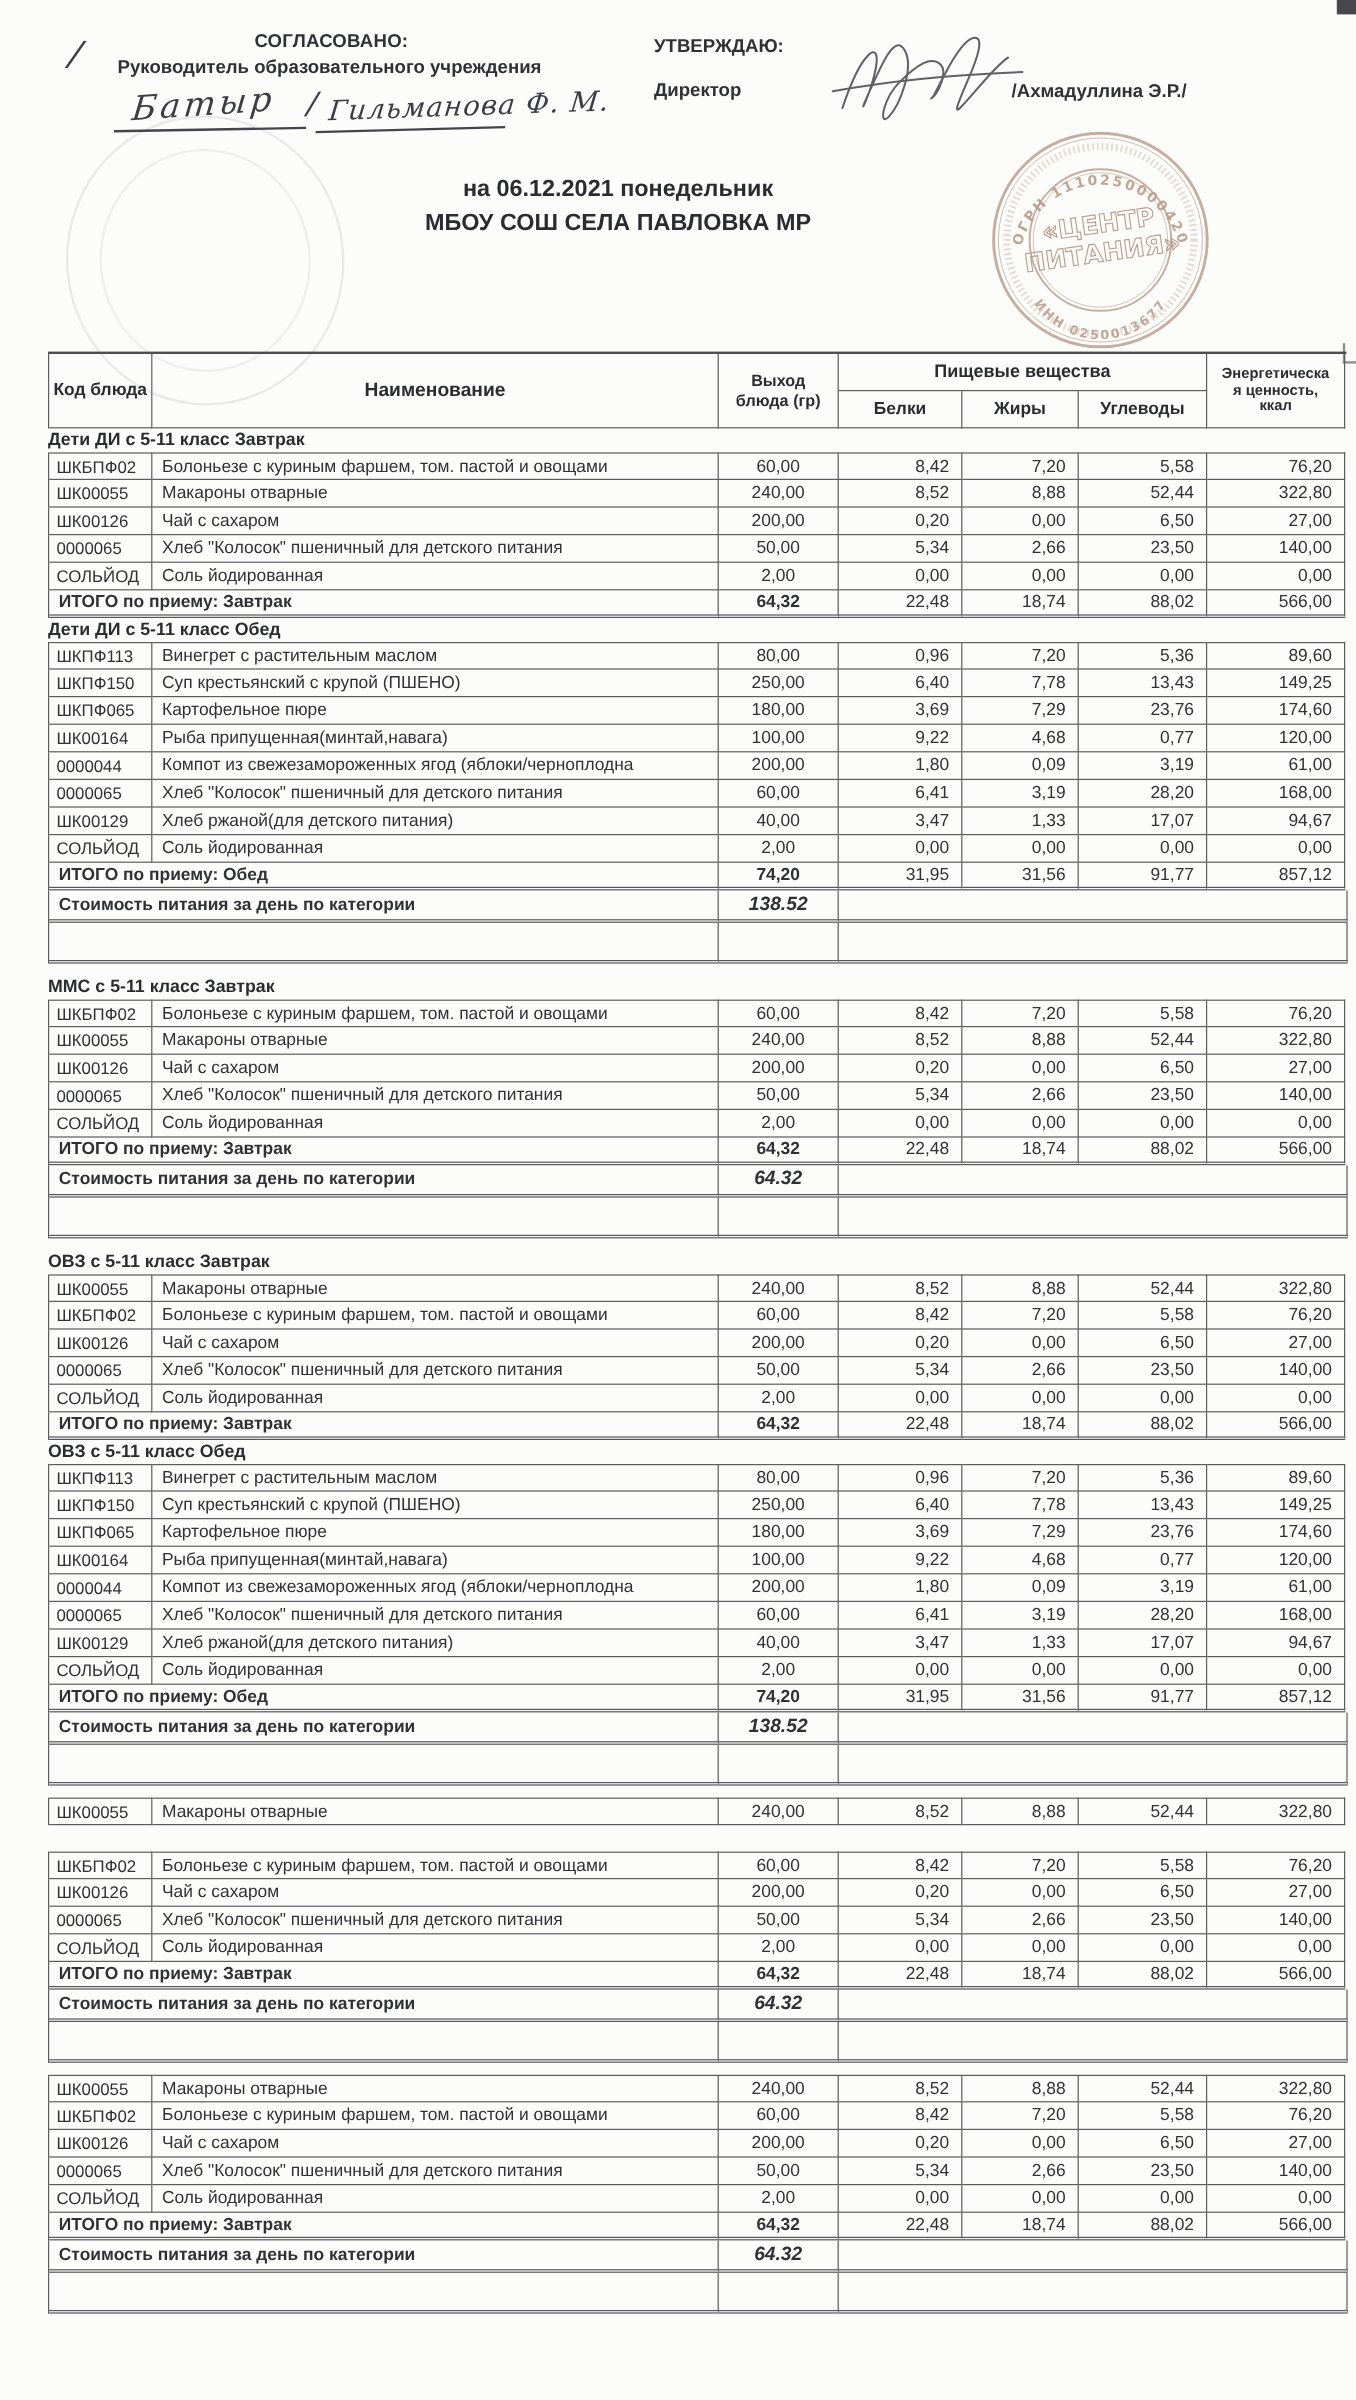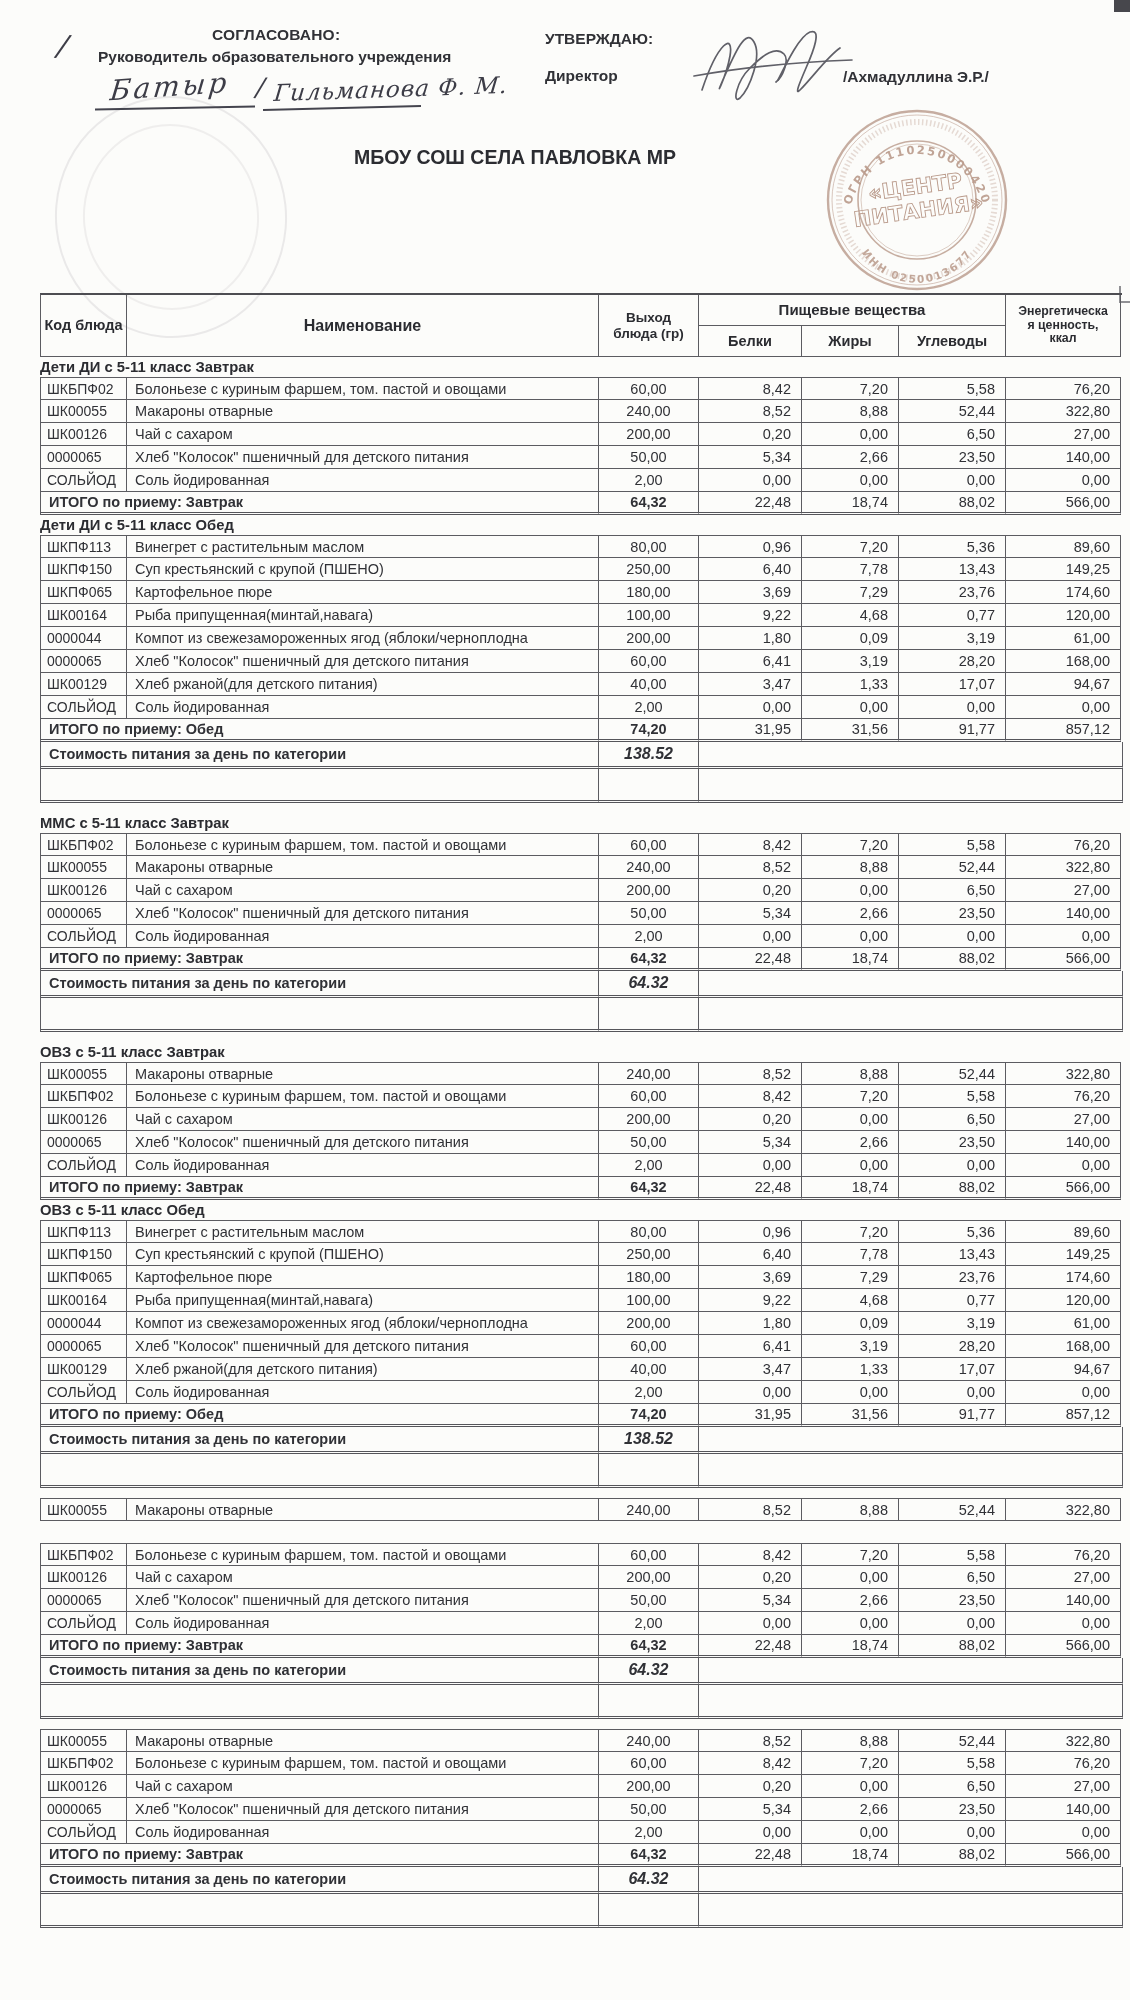--- a/index.html
+++ b/index.html
@@ -99,20 +99,21 @@
   <svg class="abs dir-sign" width="170" height="92" viewBox="0 0 170 92">
     <g fill="none" stroke="#45454f" stroke-width="1.7" opacity="0.85" stroke-linecap="round">
       <path d="M14 70 C 30 22, 46 12, 42 36 C 38 58, 26 80, 34 62 C 48 30, 58 8, 66 22 C 74 36, 62 68, 52 78 C 44 85, 48 62, 62 48 C 76 34, 88 26, 96 34 C 102 40, 94 58, 88 62"></path>
       <path d="M90 60 C 100 40, 112 16, 122 12 C 134 8, 126 30, 118 48 C 112 62, 106 76, 112 70 C 124 58, 140 36, 152 28"></path>
       <path d="M6 56 C 50 48, 110 42, 164 40"></path>
     </g>
   </svg>
   <div class="abs approved-name">/Ахмадуллина Э.Р./</div>
 
   <div class="abs title-block">
+    <div class="t2">на 06.12.2021  понедельник</div>
     <div class="t3">МБОУ СОШ СЕЛА ПАВЛОВКА МР</div>
   </div>
 
   <svg class="abs stamp-svg" width="190" height="192" viewBox="0 0 190 192">
     <defs>
       <path id="arcTop" d="M 27 118 A 68 68 0 1 1 163 118"></path>
       <path id="arcBottom" d="M 34 138 A 66 66 0 0 0 156 138"></path>
     </defs>
     <g stroke="#a9826f" fill="none">
       <circle cx="95" cy="96" r="89" stroke-width="2.4" opacity="0.8"></circle>

